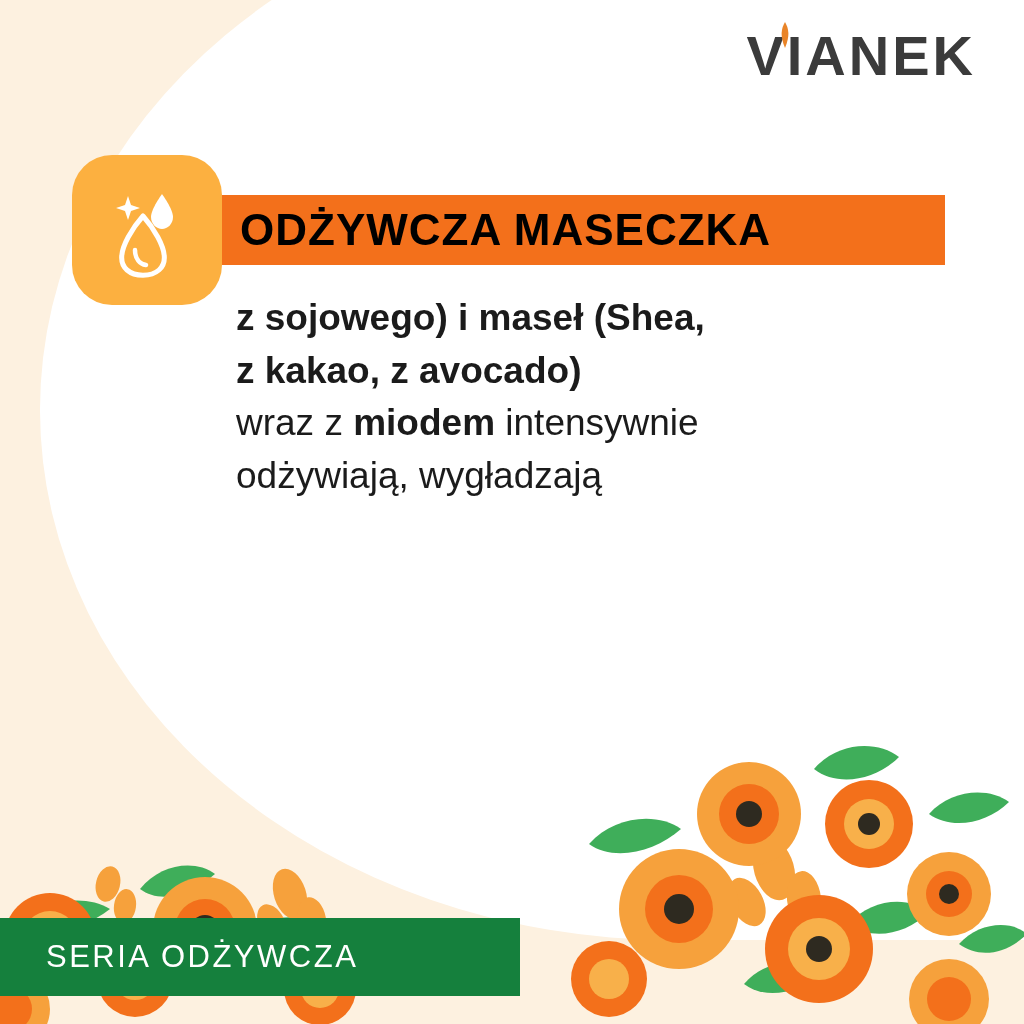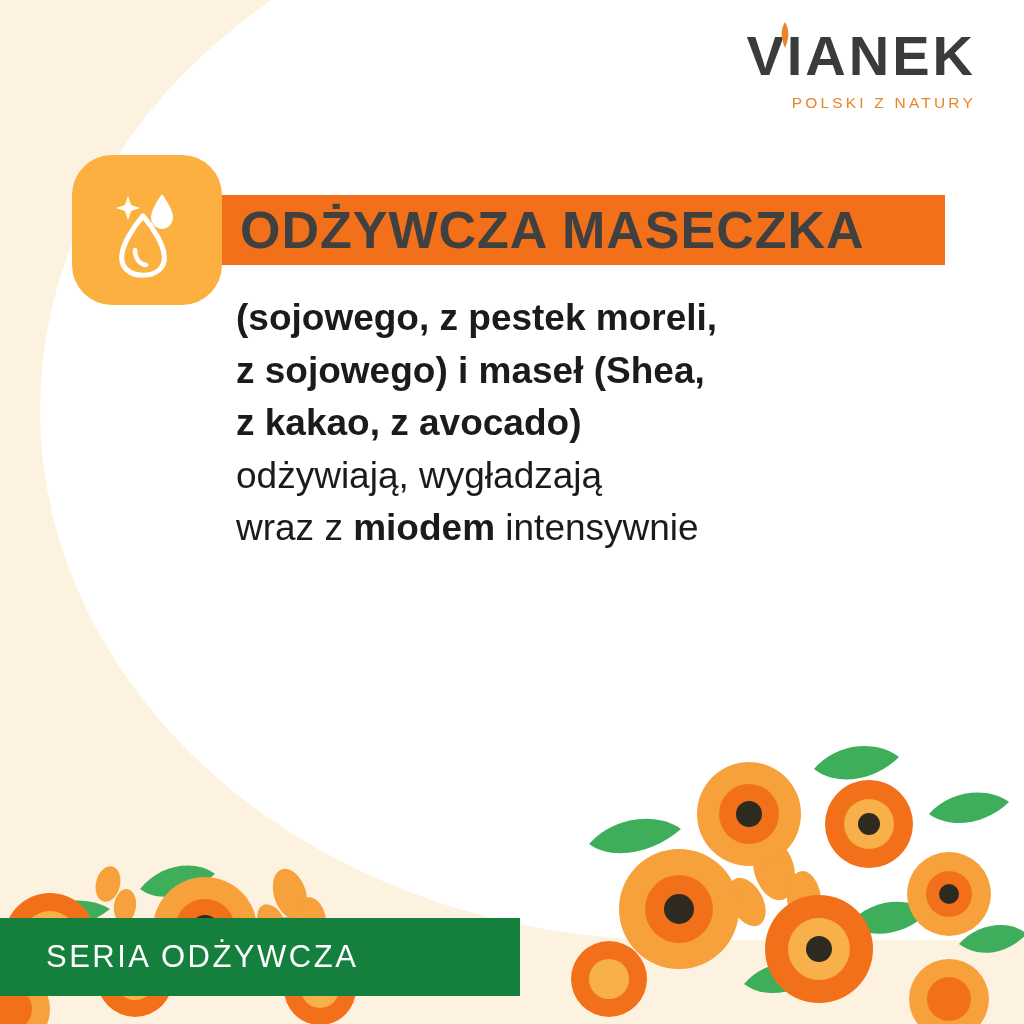--- a/index.html
+++ b/index.html
@@ -75,22 +75,22 @@
     position: absolute;
     left: 155px;
     top: 195px;
     width: 790px;
     height: 70px;
     background: #f3701b;
     display: flex;
     align-items: center;
   }
   .title-text {
-    color: #404040;
-    font-size: 52px;
+    color: #000000;
+    font-size: 44px;
     font-weight: bold;
     letter-spacing: 1px;
     margin-left: 85px;
   }
 
   
   .icon-badge {
     position: absolute;
     left: 72px;
     top: 155px;
@@ -161,46 +161,44 @@
 <div class="canvas">
 
   <div class="bg-cream"></div>
   <div class="bg-white-blob"></div>
 
   <div class="logo">
     <div class="logo-word">VIANEK</div>
     <svg class="logo-leaf" viewBox="0 0 12 26">
       <path d="M6 0 C10 7 11 14 6 26 C1 14 2 7 6 0 Z" fill="#e98428"></path>
     </svg>
-    <div class="logo-sub">POLSKI Z NATURY</div>
   </div>
 
   <div class="title-bar">
     <div class="title-text">ODŻYWCZA MASECZKA</div>
   </div>
 
   <div class="icon-badge">
     <svg width="108" height="108" viewBox="0 0 108 108">
 
       <path d="M69 18 C69 18 80 33 80 41 C80 48 74.5 53 69 53 C63.5 53 58 48 58 41 C58 33 69 18 69 18 Z" fill="#ffffff"></path>
 
       <path d="M35 20 L38 29 L47 32 L38 35 L35 44 L32 35 L23 32 L32 29 Z" fill="#ffffff"></path>
 
       <path d="M50 40 C50 40 84 78 66 94 C58 101 42 101 34 94 C16 78 50 40 50 40 Z" fill="none" stroke="#ffffff" stroke-width="5" stroke-linejoin="round"></path>
 
       <path d="M42 74 C42 83 47 88 53 89" fill="none" stroke="#ffffff" stroke-width="4.5" stroke-linecap="round"></path>
     </svg>
   </div>
 
   <div class="body-copy">
-    <div class="line">(sojowego, z pestek moreli,</div>
     <div class="line">z sojowego) i maseł (Shea,</div>
     <div class="line">z kakao, z avocado)</div>
+    <div class="line"><span class="reg">wraz z </span><span>miodem</span><span class="reg"> intensywnie</span></div>
     <div class="line reg">odżywiają, wygładzają</div>
-    <div class="line"><span class="reg">wraz z </span><span>miodem</span><span class="reg"> intensywnie</span></div>
   </div>
 
   <svg class="flowers-left" viewBox="0 0 420 300">
 
     <g fill="#3fae5a">
       <path d="M30 200 C55 175 95 170 120 185 C95 205 55 215 30 200 Z"></path>
       <path d="M150 165 C170 140 205 135 225 150 C200 172 170 180 150 165 Z"></path>
       <path d="M250 215 C272 190 310 188 330 202 C305 223 272 230 250 215 Z"></path>
       <path d="M95 255 C115 232 150 228 170 243 C147 263 115 270 95 255 Z"></path>
       <path d="M300 250 C320 228 352 226 370 240 C348 260 320 265 300 250 Z"></path>

